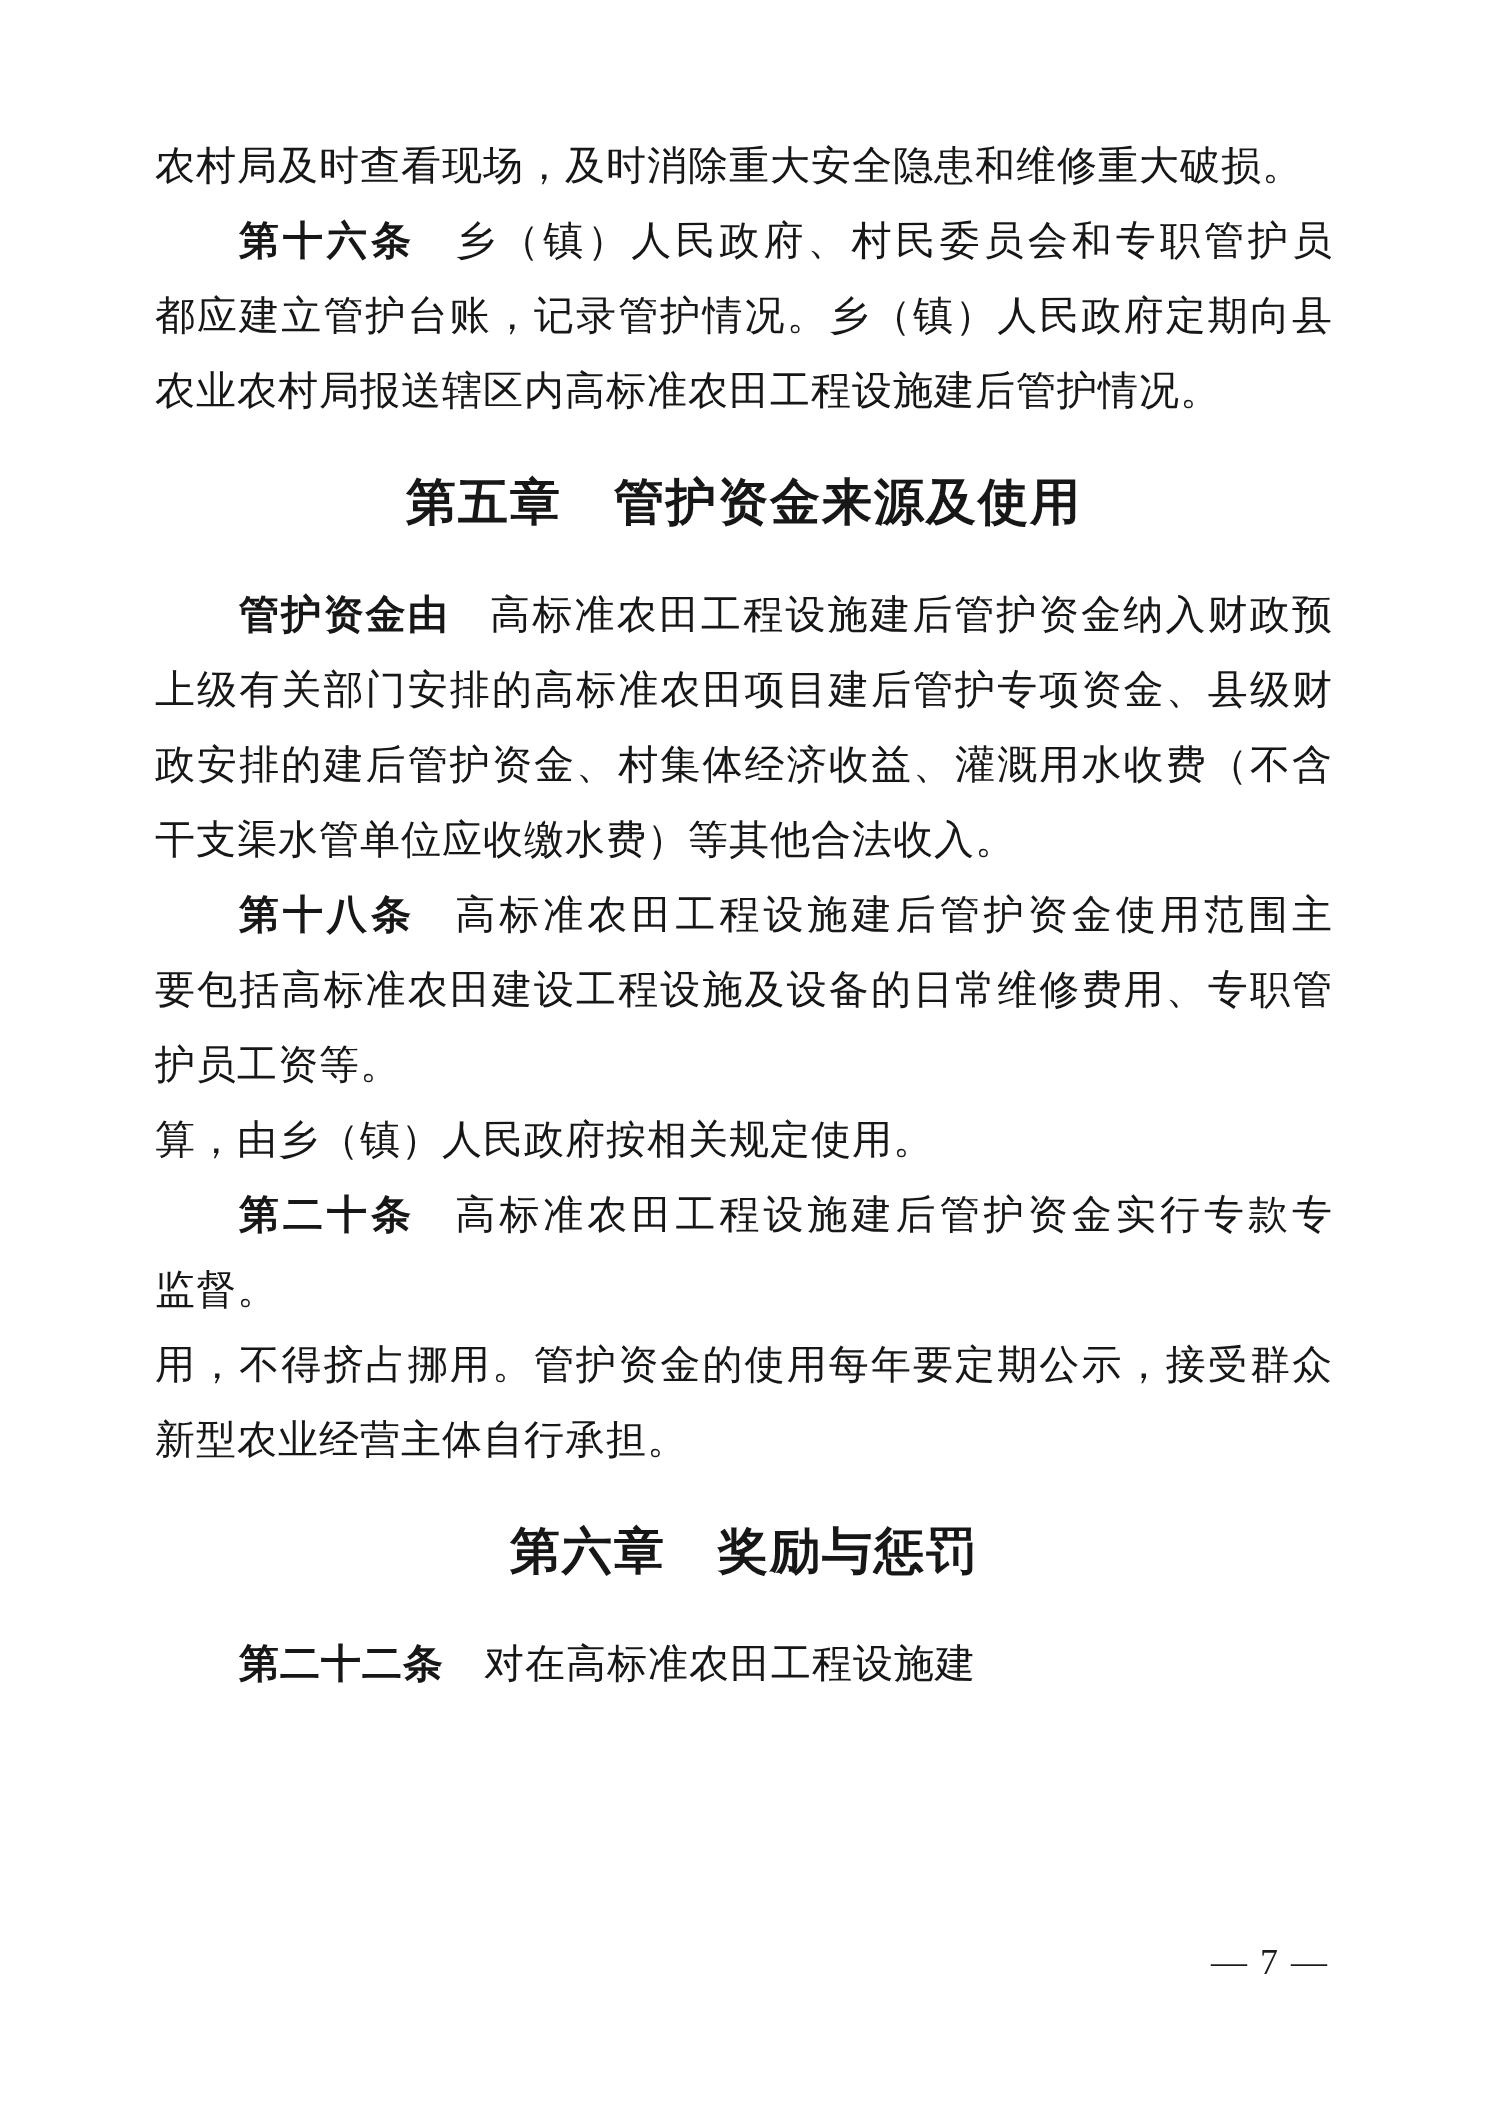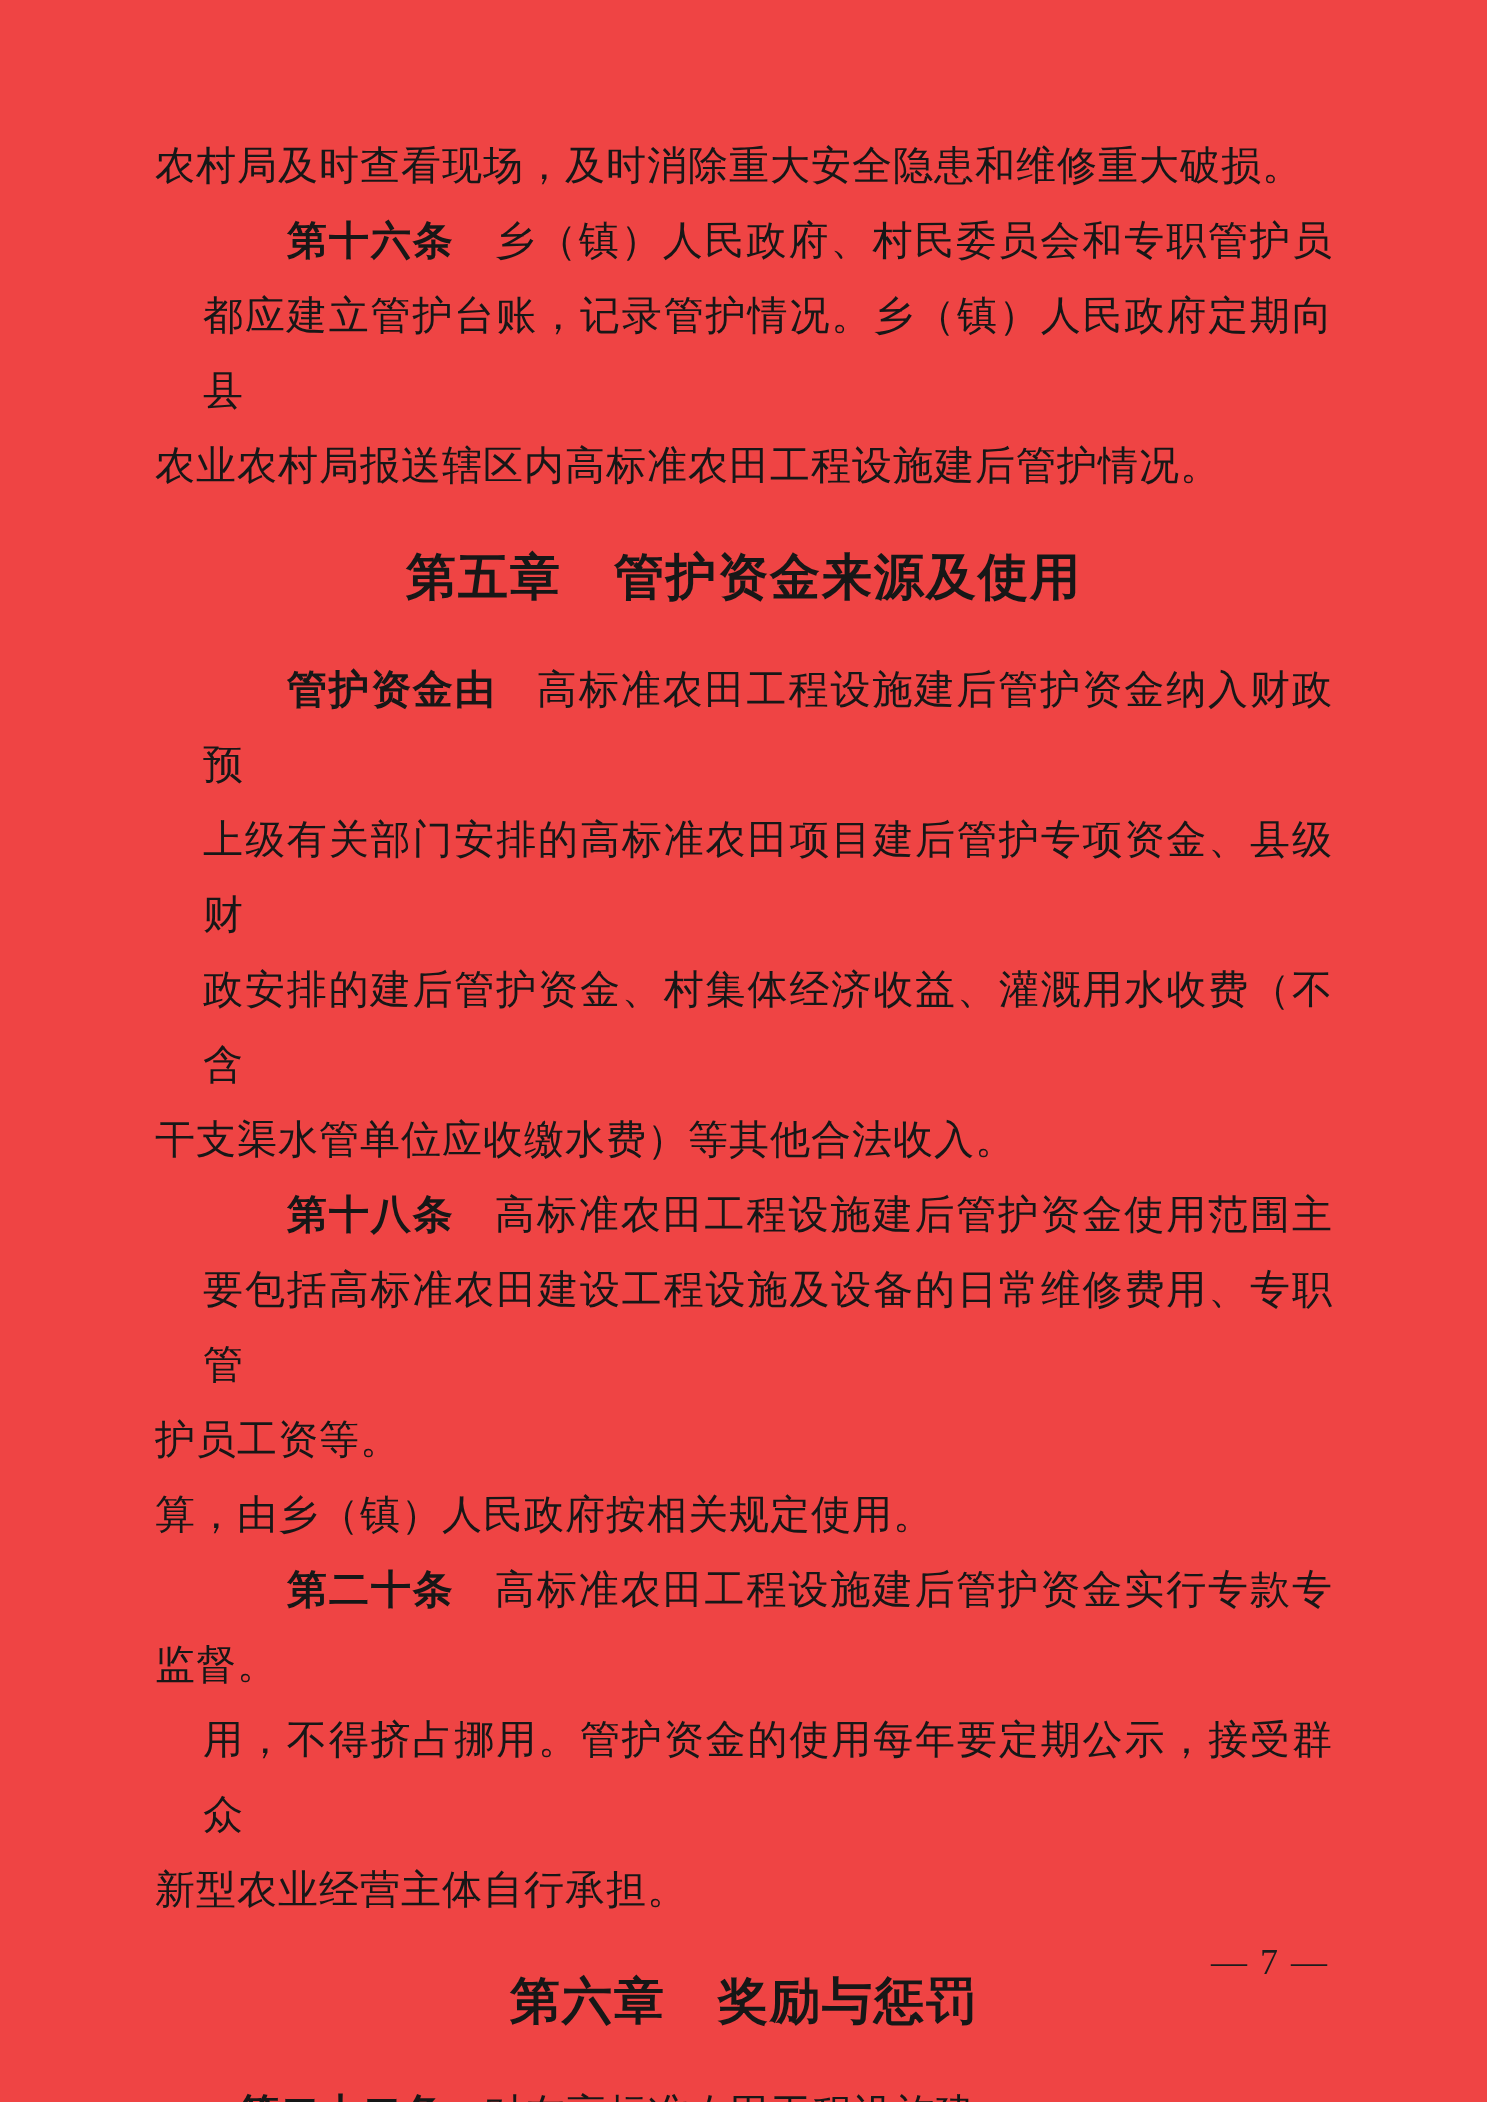--- a/index.html
+++ b/index.html
@@ -5,21 +5,21 @@
   html, body {
     margin: 0;
     padding: 0;
     background: #e8e8e8;
   }
   .page {
     position: relative;
     width: 1487px;
     height: 2102px;
     margin: 0 auto;
-    background: #ef4444;
+    background: #ffffff;
     color: #171717;
     font-family: "Liberation Serif", "DejaVu Serif", serif;
     overflow: hidden;
   }
   .content {
     position: absolute;
     left: 155px;
     top: 128px;
     width: 1178px;
   }
@@ -29,21 +29,20 @@
     letter-spacing: 1px;
     white-space: nowrap;
     text-align: left;
   }
   
   .line.fill {
     white-space: normal;
     text-align: justify;
     text-align-last: justify;
     text-justify: inter-character;
-    margin-left: 48px;
   }
   .line.indent {
     text-indent: 84px;
   }
   .label {
     font-family: "Liberation Sans", "DejaVu Sans", sans-serif;
     font-weight: 700;
     margin-right: 40px;
   }
   .heading {

